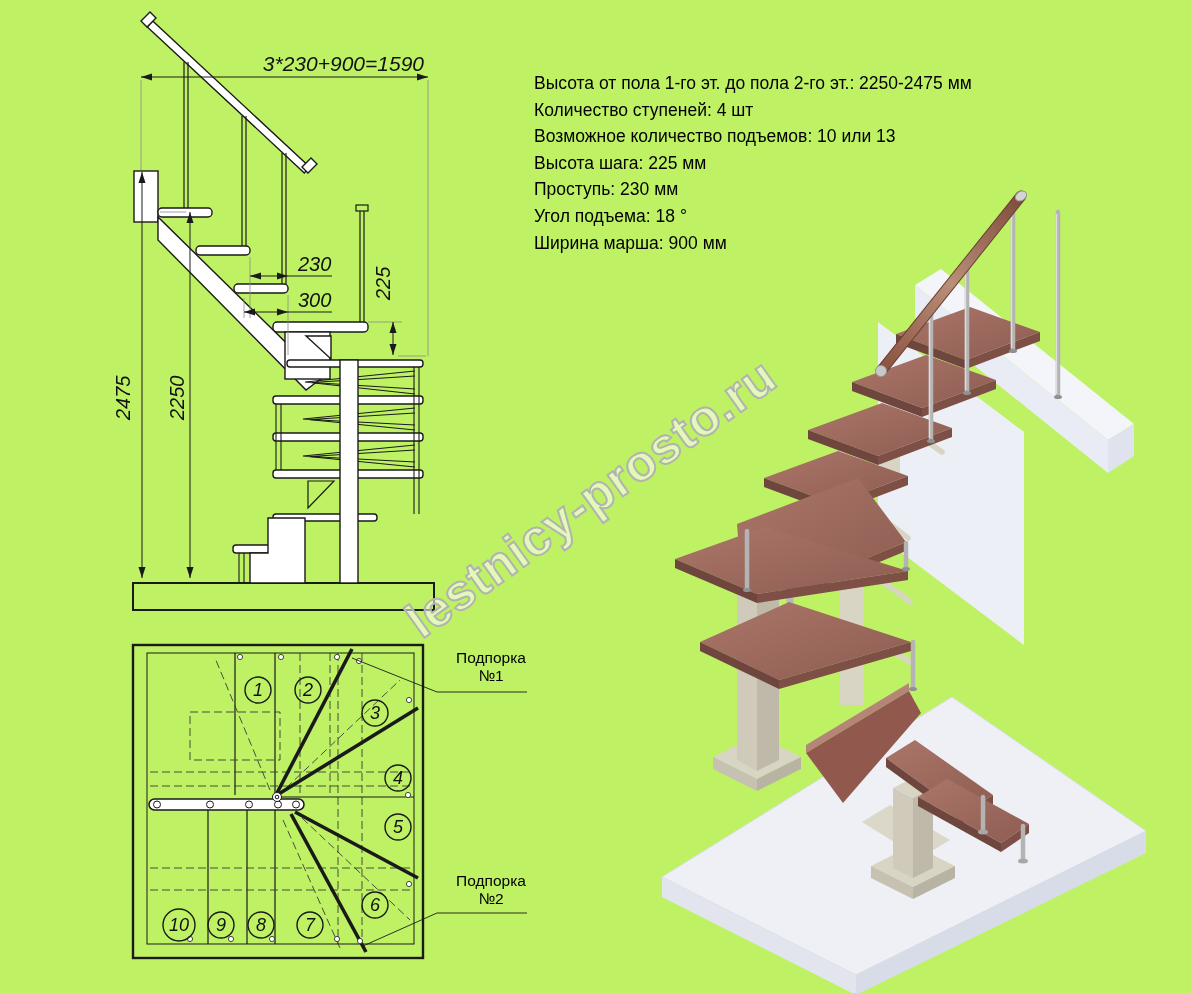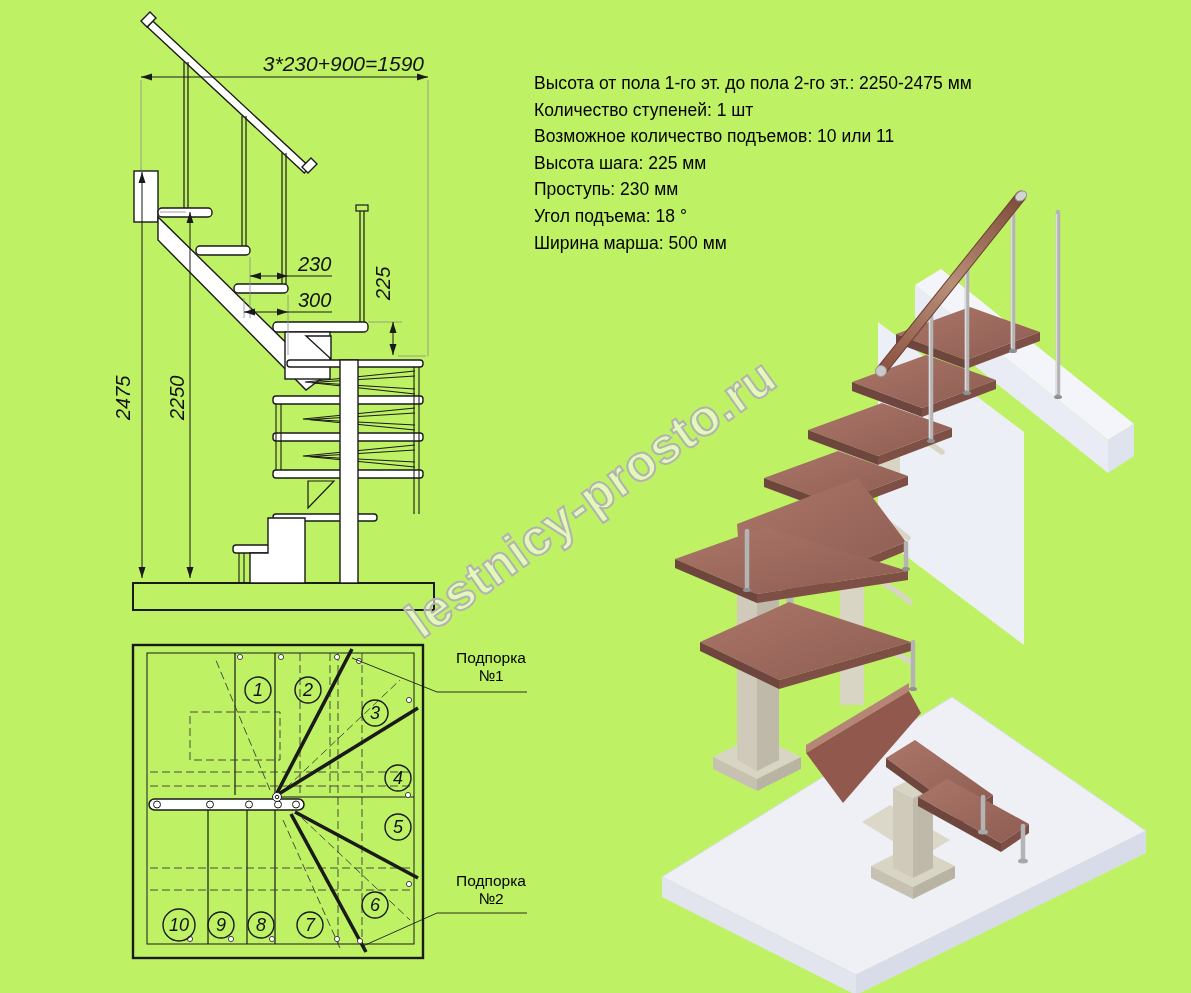--- a/index.html
+++ b/index.html
@@ -370,26 +370,26 @@
       <circle cx="881" cy="371" r="5.5" fill="#c9c9c9" stroke="#9a9a9a" stroke-width="1"></circle>
       <ellipse cx="1021" cy="196" rx="6" ry="4.5" transform="rotate(-35 1021 196)" fill="#d4d4d4" stroke="#9a9a9a" stroke-width="1"></ellipse>
     </g>
   </g>
 
   <text class="wm-text" transform="translate(601,512) rotate(-35.5)" text-anchor="middle">lestnicy-prosto.ru</text>
 </svg>
 
 <div class="specs">
   <div>Высота от пола 1-го эт. до пола 2-го эт.: 2250-2475 мм</div>
-  <div>Количество ступеней: 1 шт</div>
-  <div>Возможное количество подъемов: 10 или 11</div>
+  <div>Количество ступеней: 4 шт</div>
+  <div>Возможное количество подъемов: 10 или 13</div>
   <div>Высота шага: 225 мм</div>
   <div>Проступь: 230 мм</div>
   <div>Угол подъема: 18 °</div>
-  <div>Ширина марша: 500 мм</div>
+  <div>Ширина марша: 900 мм</div>
 </div>
 
 <div class="callout" style="left:437px;top:649px;">
   <div>Подпорка</div>
   <div>№1</div>
 </div>
 <div class="callout" style="left:437px;top:872px;">
   <div>Подпорка</div>
   <div>№2</div>
 </div>

